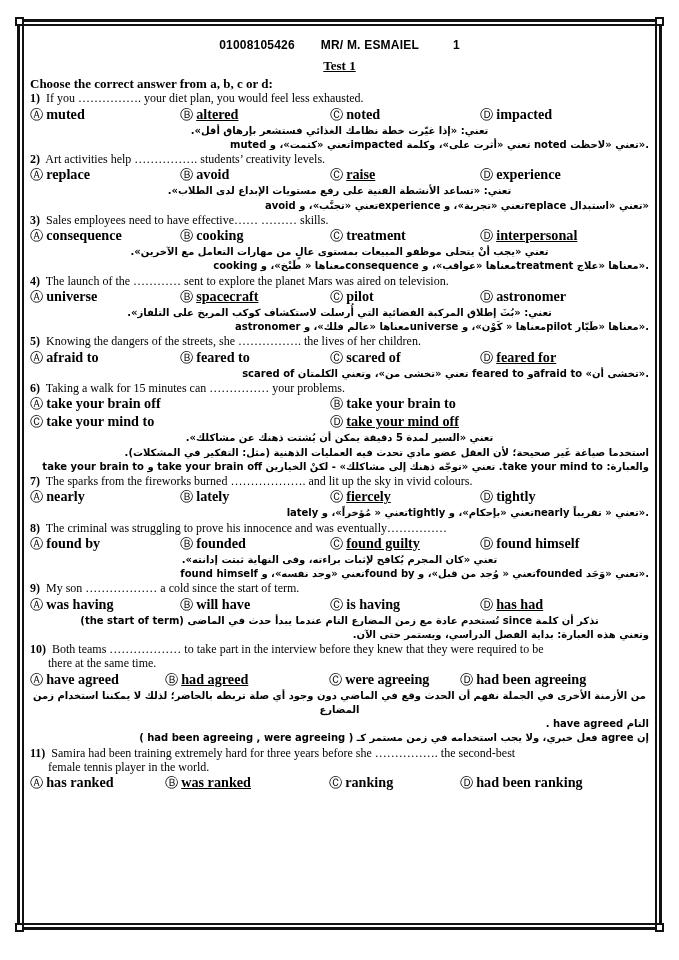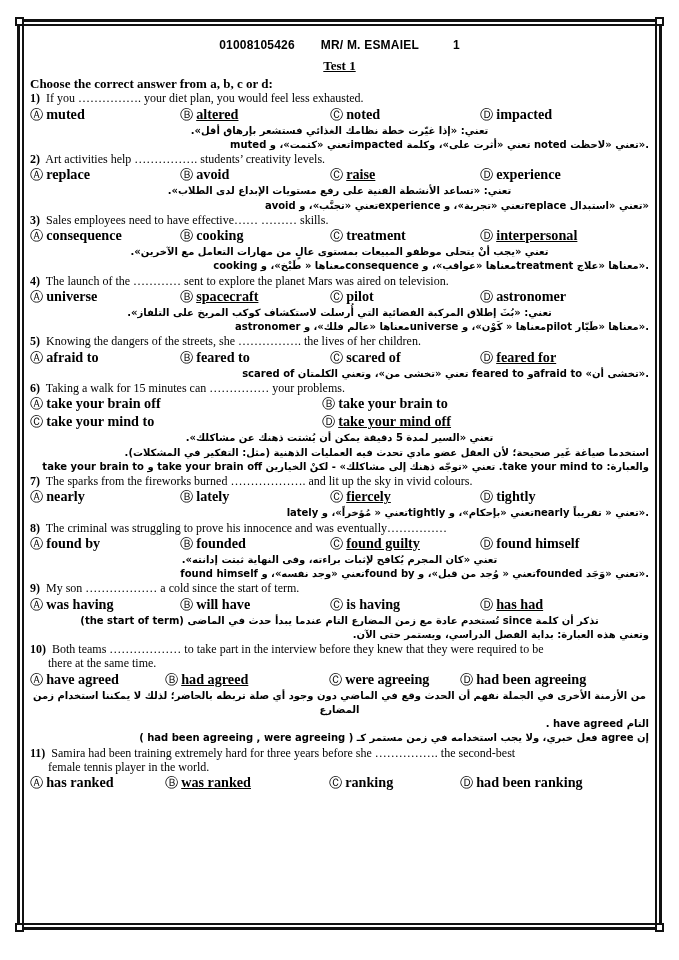--- a/index.html
+++ b/index.html
@@ -134,21 +134,21 @@
   .opt.correct .otext { text-decoration: underline; }
   .opt .sp { display: inline-block; width: 3px; }
 
   
   .c1 { left: 0px; }
   .c2 { left: 150px; }
   .c3 { left: 300px; }
   .c4 { left: 450px; }
   
   .h1 { left: 0px; }
-  .h2 { left: 292px; }
+  .h2 { left: 300px; }
   
   .v2a { left: 135px; }
   .v3a { left: 299px; }
   .v4a { left: 430px; }
 
   
   .ar {
     direction: rtl;
     text-align: right;
     font-family: "DejaVu Sans", "Liberation Sans", sans-serif;

